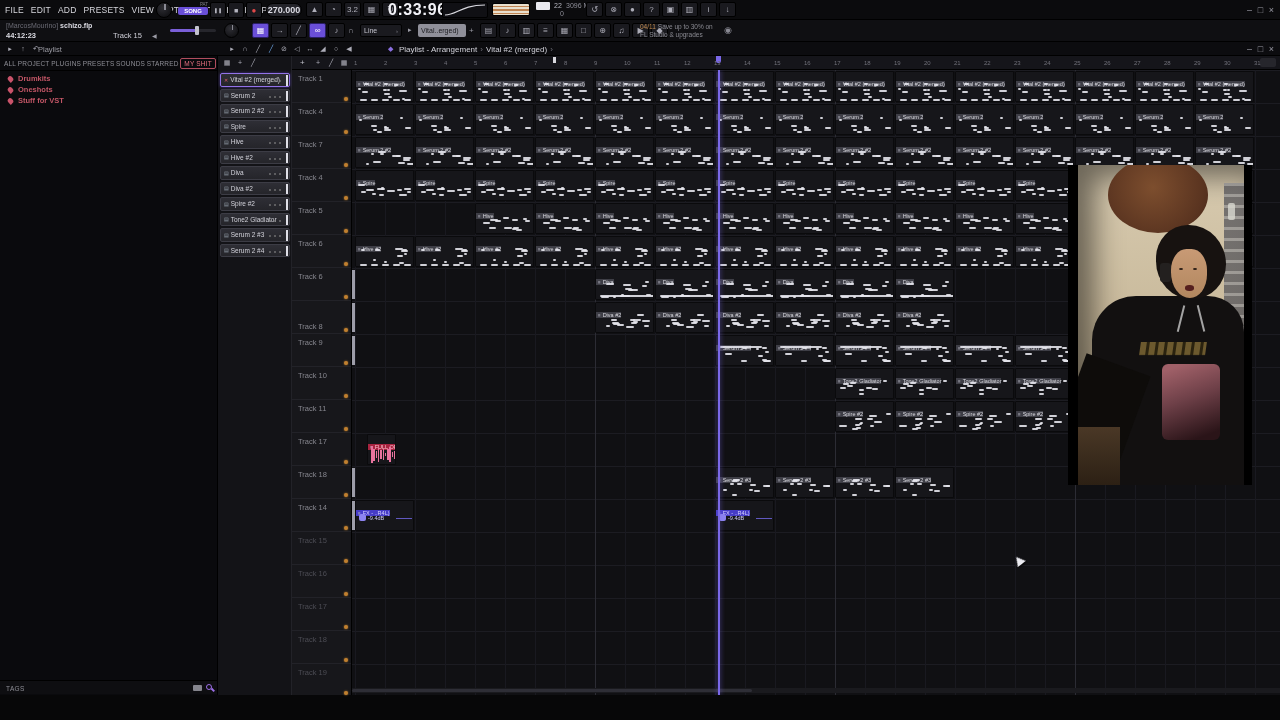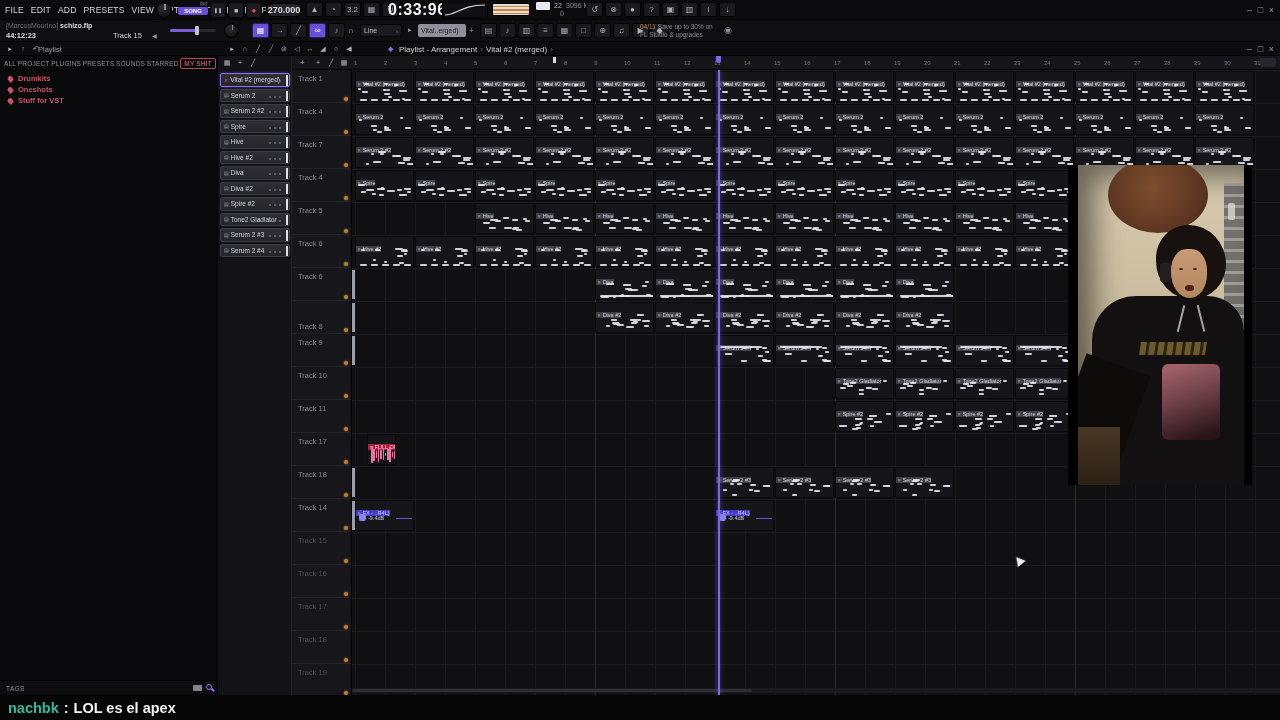--- a/index.html
+++ b/index.html
@@ -619,19 +619,14 @@
       <div class="wc-chain" style="left:102px;top:140px;transform:rotate(14deg);"></div>
       <div class="wc-chain" style="left:122px;top:140px;transform:rotate(-14deg);"></div>
       <div class="wc-gold"></div>
       <div class="wc-art"></div>
       <div class="wc-desk"></div>
     </div>
   </div>
 
   <div class="cursor"></div>
 
-  <div class="chatbar">
-    <span class="chat-user">nachbk</span>
-    <span class="chat-sep">:</span>
-    <span class="chat-msg">LOL es el apex</span>
-  </div>
 
 </div>
 
 </body></html>

